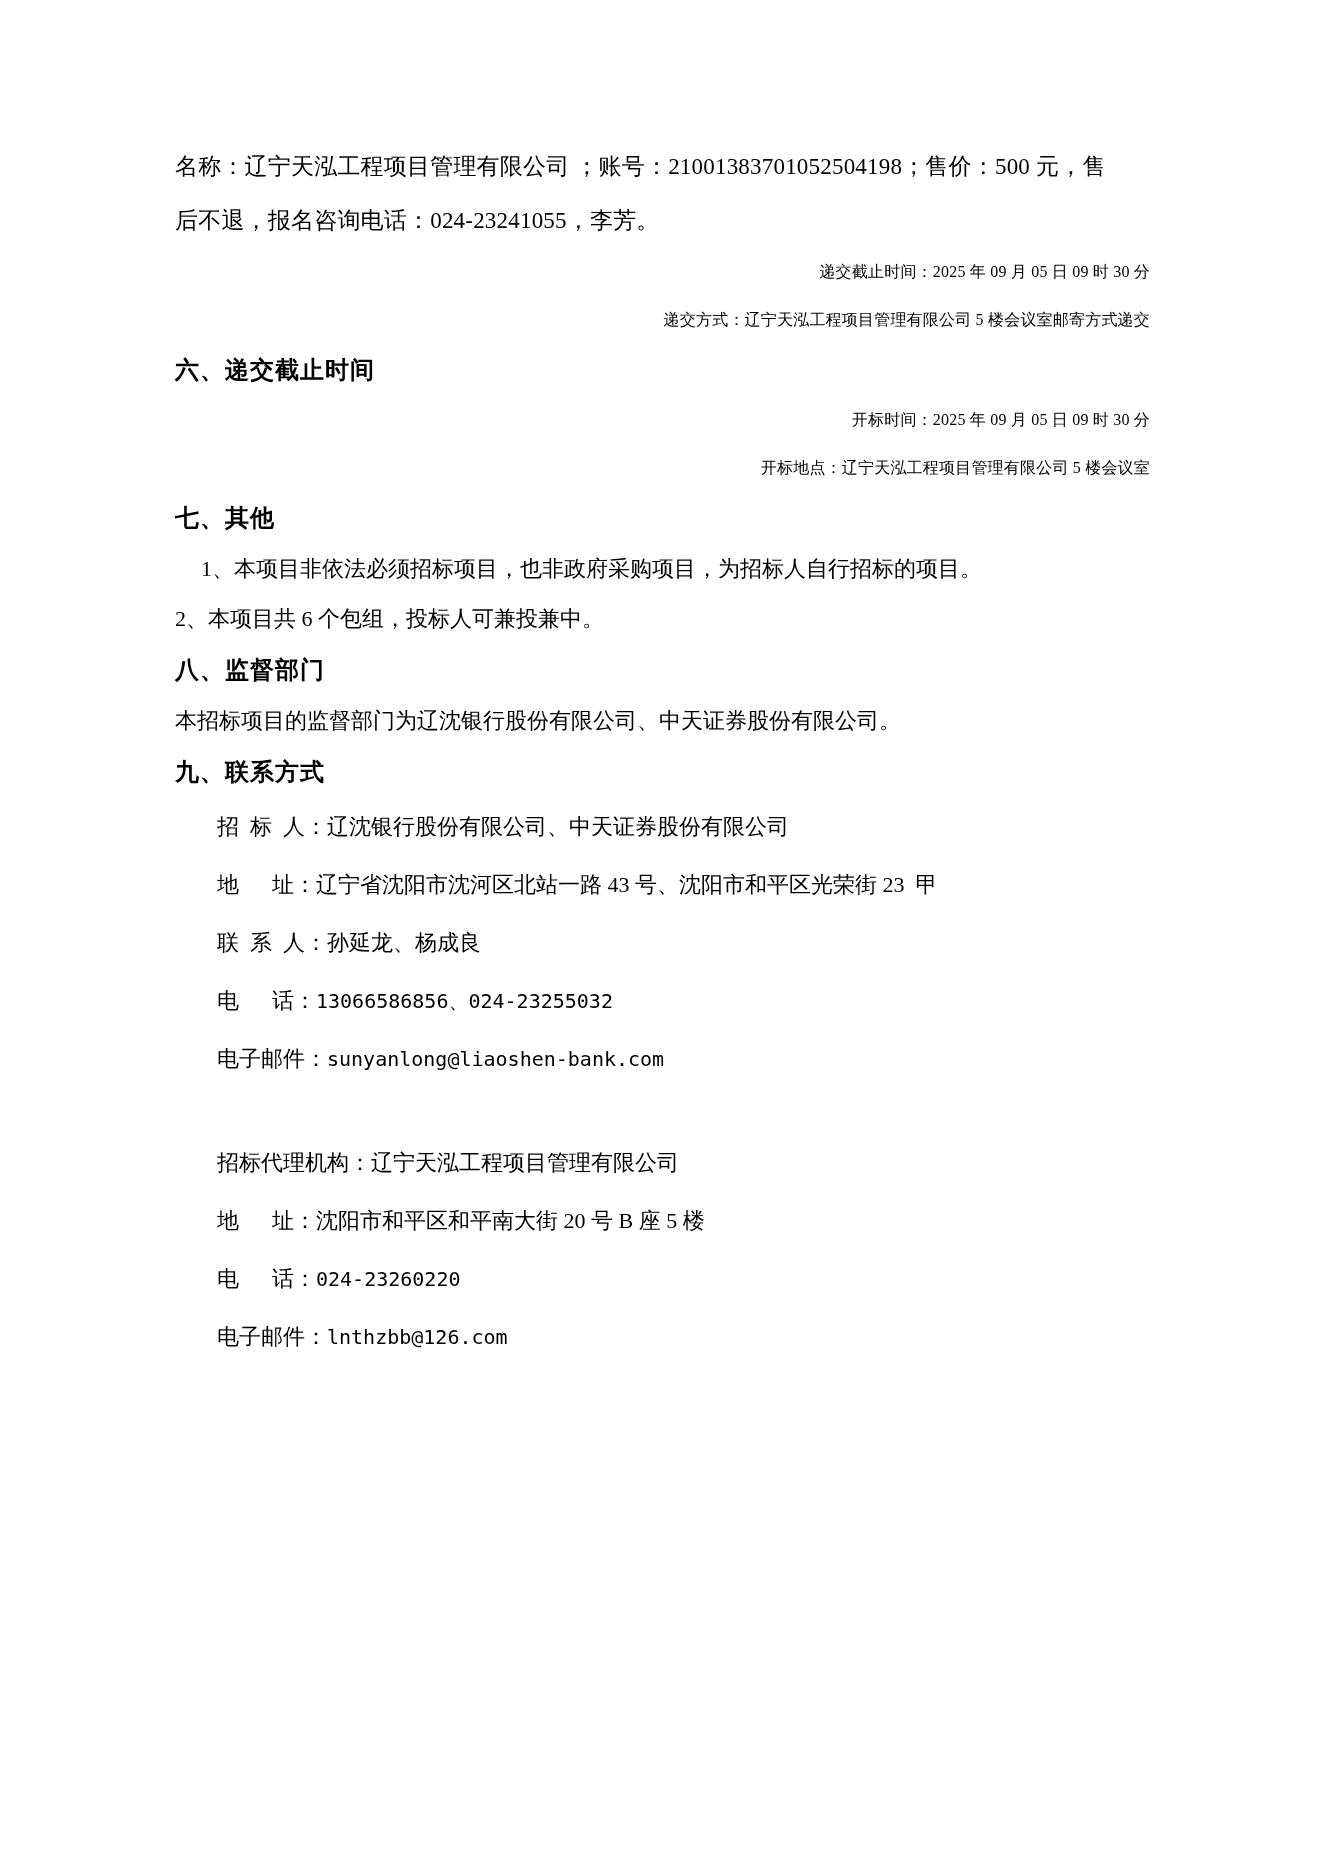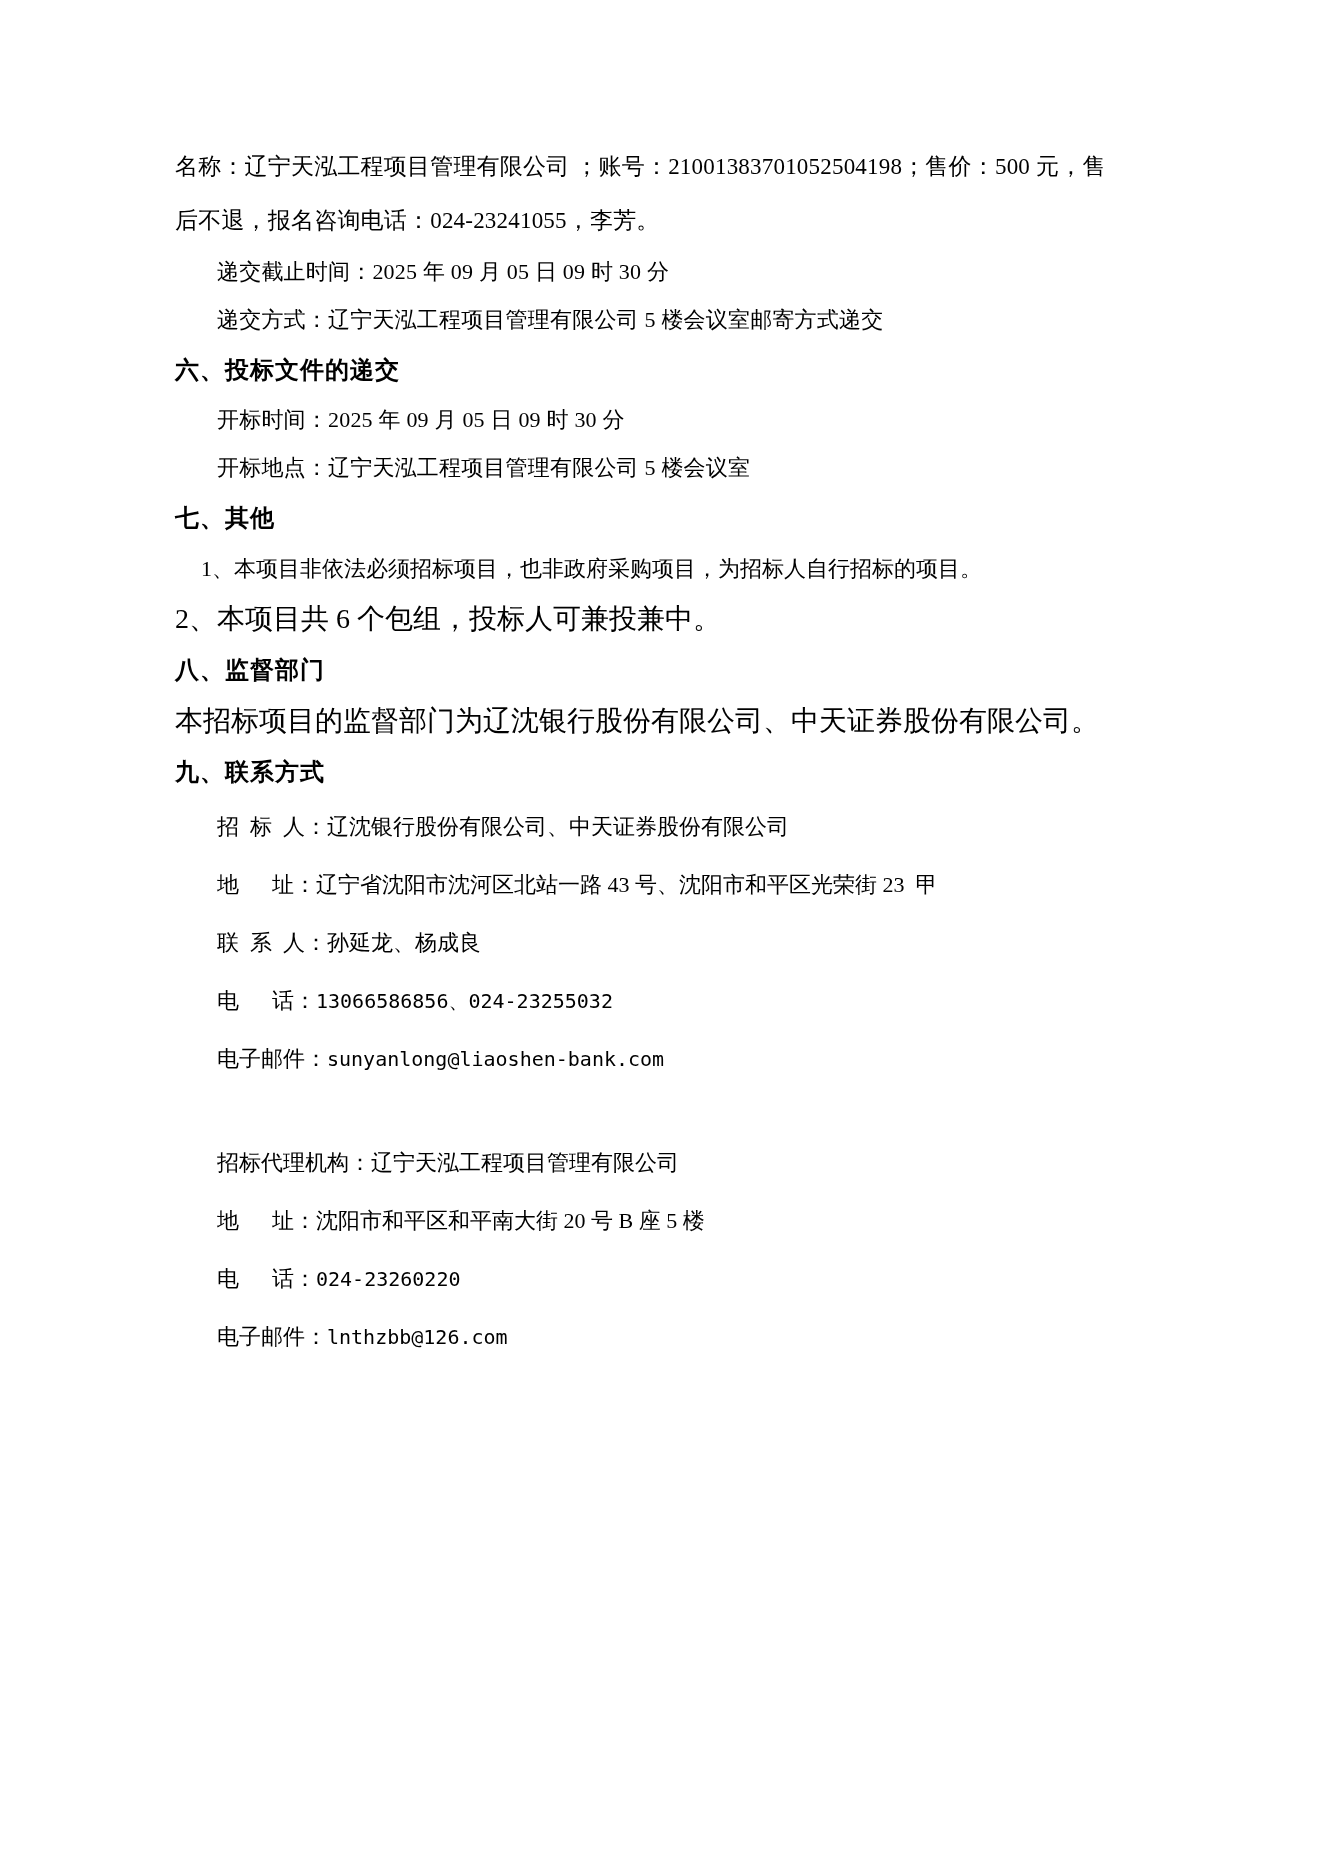--- a/index.html
+++ b/index.html
@@ -37,34 +37,35 @@
   .heading {
     font-family: "DejaVu Sans", "Liberation Sans", sans-serif;
     font-weight: bold;
     font-size: 24px;
     line-height: 52px;
     margin: 0;
     letter-spacing: 1px;
   }
   
   .sub {
-    font-size: 22px;
+    font-size: 16px;
     line-height: 48px;
     margin: 0;
     padding-left: 42px;
     letter-spacing: 0.2px;
+    text-align: right;
   }
   .sub-2 {
     font-size: 22px;
     line-height: 50px;
     margin: 0;
     padding-left: 26px;
   }
   .sub-flat {
-    font-size: 28px;
+    font-size: 22px;
     line-height: 50px;
     margin: 0;
     padding-left: 0;
   }
   .contact-line {
     font-size: 22px;
     line-height: 58px;
     margin: 0;
     padding-left: 42px;
     white-space: pre;
@@ -83,21 +84,21 @@
 
 <div class="page">
   <div class="doc">
 
     <p class="para para-top">名称：辽宁天泓工程项目管理有限公司 ；账号：21001383701052504198；售价：500 元，售</p>
     <p class="para">后不退，报名咨询电话：024-23241055，李芳。</p>
 
     <p class="sub">递交截止时间：2025 年 09 月 05 日 09 时 30 分</p>
     <p class="sub">递交方式：辽宁天泓工程项目管理有限公司 5 楼会议室邮寄方式递交</p>
 
-    <h2 class="heading">六、投标文件的递交</h2>
+    <h2 class="heading">六、递交截止时间</h2>
     <p class="sub">开标时间：2025 年 09 月 05 日 09 时 30 分</p>
     <p class="sub">开标地点：辽宁天泓工程项目管理有限公司 5 楼会议室</p>
 
     <h2 class="heading">七、其他</h2>
     <p class="sub-2">1、本项目非依法必须招标项目，也非政府采购项目，为招标人自行招标的项目。</p>
     <p class="sub-flat">2、本项目共 6 个包组，投标人可兼投兼中。</p>
 
     <h2 class="heading">八、监督部门</h2>
     <p class="sub-flat">本招标项目的监督部门为辽沈银行股份有限公司、中天证券股份有限公司。</p>
 

